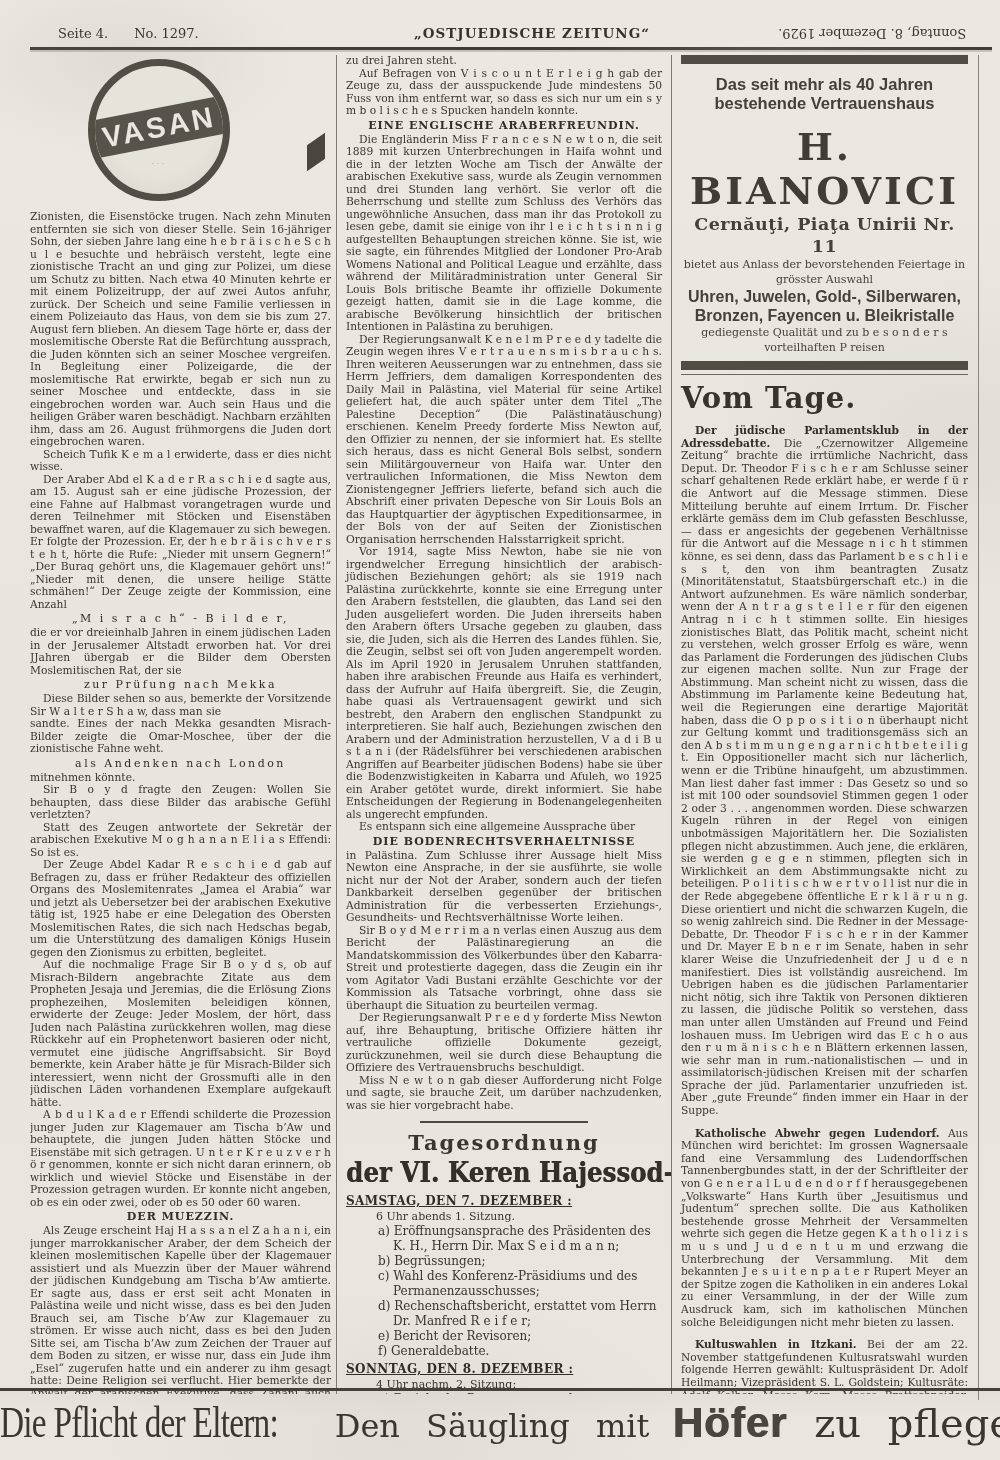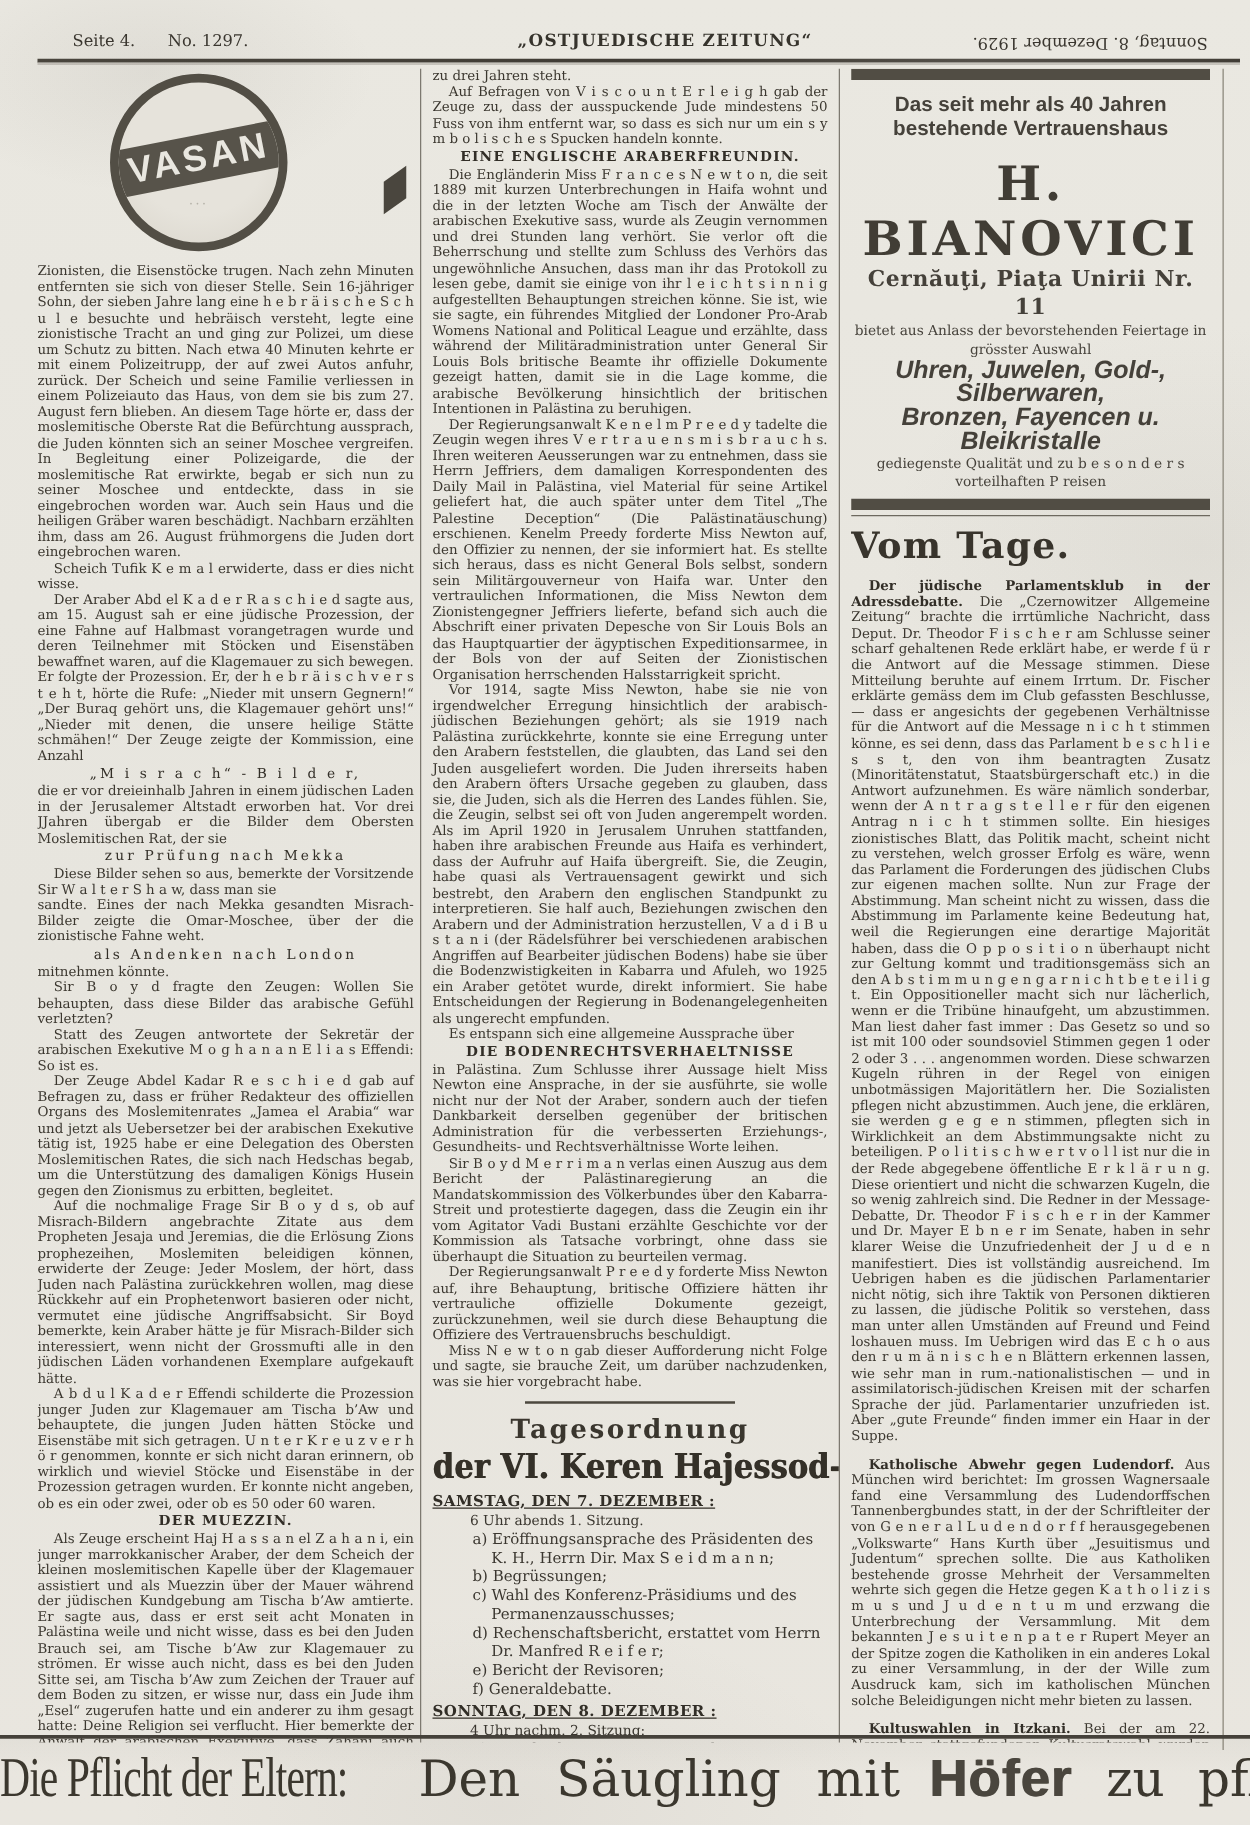--- a/index.html
+++ b/index.html
@@ -50,32 +50,32 @@
     transform:scaleY(1.12);transform-origin:center;white-space:nowrap;text-shadow:.6px 0 0 #343028;}
   .agenda-day{font-weight:bold;font-size:12px;letter-spacing:.4px;margin:3px 0 1px;color:#322e27;text-decoration:underline;}
   .agenda-time{margin-left:30px;font-size:11px;line-height:15px;}
   .agenda-item{margin-left:32px;padding-left:15px;text-indent:-15px;font-size:12px;line-height:15px;text-align:left;}
   
   .ad{border-top:9px solid #514d44;border-bottom:9px solid #514d44;padding:11px 2px 6px;text-align:center;margin-bottom:4px;}
   .ad-top{font-family:"Liberation Sans",sans-serif;font-weight:bold;font-size:16.5px;line-height:19px;color:#45413a;}
   .ad-name{font-family:"DejaVu Serif",serif;font-weight:bold;font-size:38px;line-height:44px;letter-spacing:3px;color:#413d35;margin-top:12px;}
   .ad-addr{font-weight:bold;font-size:17.5px;line-height:22px;letter-spacing:.5px;color:#45413a;}
   .ad-small{font-size:11px;line-height:15px;color:#46423b;}
-  .ad-goods{font-family:"Liberation Sans",sans-serif;font-weight:bold;font-size:20px;line-height:19px;color:#45413a;font-style:italic;}
+  .ad-goods{font-family:"Liberation Sans",sans-serif;font-weight:bold;font-size:16px;line-height:19px;color:#45413a;}
   .vt-rule{border-top:1px solid #6d695f;margin:2px 0 4px;}
   .vt-title{font-size:29px;font-weight:bold;letter-spacing:1px;margin:6px 0 10px;color:#38342c;}
   .vt-para{font-size:10.7px;line-height:12.6px;text-align:justify;text-indent:14px;margin:0 0 10px;color:#3b372f;}
   .vt-para .lead{font-weight:bold;color:#322e27;}
   
   .banner{position:absolute;left:0;right:0;bottom:0;height:64px;border-top:3px solid #45413a;
     background:linear-gradient(180deg,rgba(120,115,105,.06),rgba(120,115,105,0) 40%);
     white-space:nowrap;text-align:center;padding-top:5px;color:#3b372e;}
   .banner span{display:inline-block;vertical-align:baseline;}
   .bn-1{font-family:"Liberation Serif",serif;font-size:45px;transform:scaleX(.74);transform-origin:left center;letter-spacing:-1px;margin-right:-46px;}
-  .bn-2{font-family:"DejaVu Serif",serif;font-size:40px;word-spacing:16px;margin-right:18px;}
+  .bn-2{font-family:"DejaVu Serif",serif;font-size:32px;word-spacing:16px;margin-right:18px;}
   .bn-brand{font-family:"Liberation Sans",sans-serif;font-weight:900;font-size:42px;letter-spacing:1px;color:#4a463e;margin-right:22px;text-shadow:1px 0 0 #4a463e;}
   .bn-3{font-family:"DejaVu Serif",serif;font-size:40px;word-spacing:14px;}
 </style>
 </head>
 <body>
 
 <div class="page">
 
   <div class="masthead">
     <div class="mh-left">

